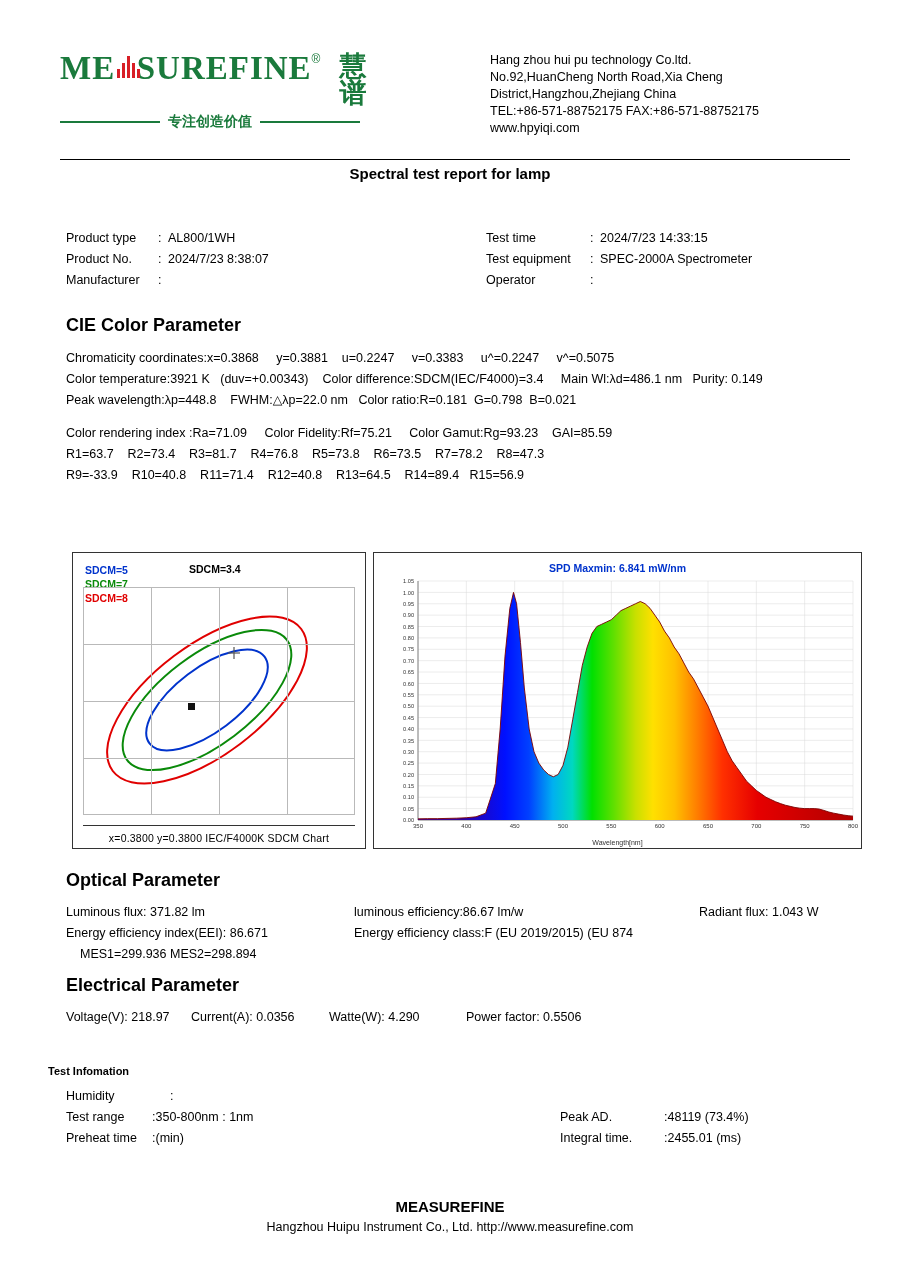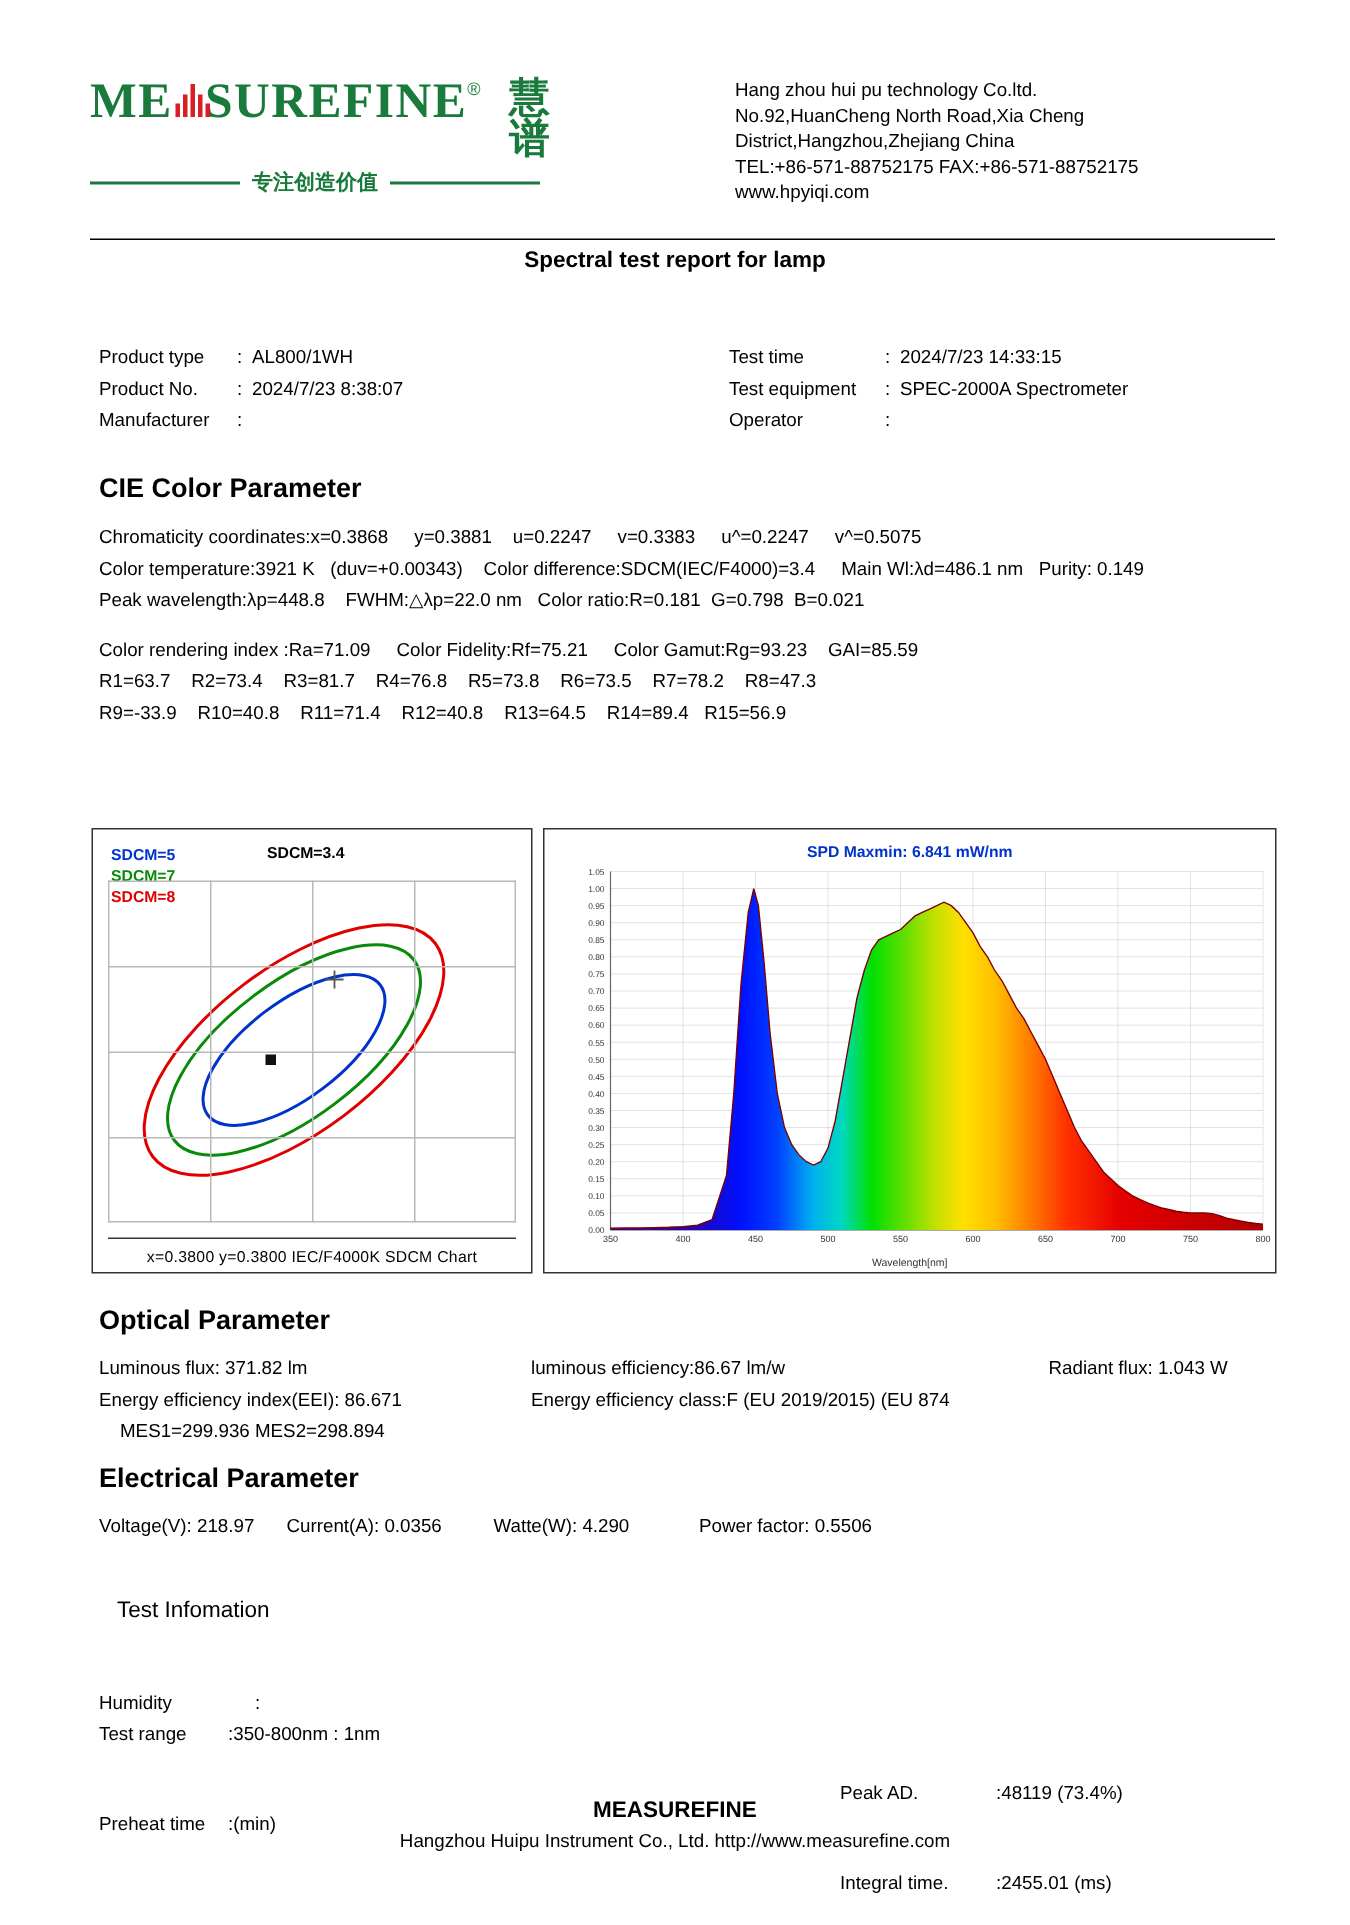--- a/index.html
+++ b/index.html
@@ -83,21 +83,21 @@
   }
   .body-text { font-size: 12.5px; line-height: 21px; position: absolute; }
 
   
   #cie-title { top: 315px; }
   #cie-lines { left: 66px; top: 348px; width: 790px; }
   .cie-line { white-space: pre; }
   .gap-line { height: 12px; }
 
   
-  .charts { position: absolute; left: 61px; top: 552px; width: 772px; height: 297px; }
+  .charts { position: absolute; left: 72px; top: 552px; width: 772px; height: 297px; }
   .chart-box { position: absolute; top: 0; height: 297px; border: 1px solid #333; background: #fff; }
   .chart-left { left: 0; width: 294px; }
   .chart-right { left: 301px; width: 489px; }
 
   
   .sdcm-legend { position: absolute; left: 12px; top: 10px; font-size: 10.5px; font-weight: bold; line-height: 14px; }
   .sdcm-5 { color: #0033cc; }
   .sdcm-7 { color: #0a8a0a; }
   .sdcm-8 { color: #e00000; }
   .sdcm-value { position: absolute; left: 116px; top: 10px; font-size: 10.5px; font-weight: bold; color: #000; }
@@ -134,27 +134,27 @@
 
   #elec-title { top: 975px; }
   #elec-lines { left: 66px; top: 1007px; width: 790px; }
   .elec-row { display: flex; }
   .elec-c1 { width: 125px; }
   .elec-c2 { width: 138px; }
   .elec-c3 { width: 137px; }
 
   
   #ti-title {
-    position: absolute; left: 78px; top: 1065px; font-size: 15px; font-weight: normal;
+    position: absolute; left: 48px; top: 1065px; font-size: 11px; font-weight: bold;
   }
   #ti-lines { left: 66px; top: 1086px; width: 790px; }
   .ti-row { display: flex; }
   .ti-left { width: 494px; display: flex; }
   .ti-l1 { width: 86px; }
-  .ti-right { display: flex; margin-top: 39px; }
+  .ti-right { display: flex; }
   .ti-r1 { width: 104px; }
 
   
   .footer-brand {
     position: absolute; left: 0; top: 1198px; width: 900px; text-align: center;
     font-size: 15px; font-weight: bold;
   }
   .footer-sub {
     position: absolute; left: 0; top: 1220px; width: 900px; text-align: center;
     font-size: 12.5px;

